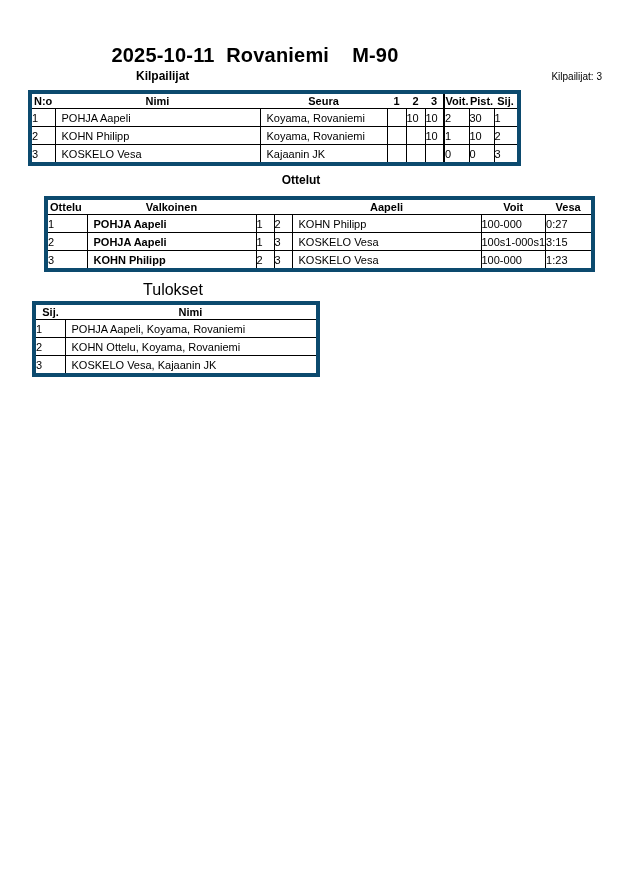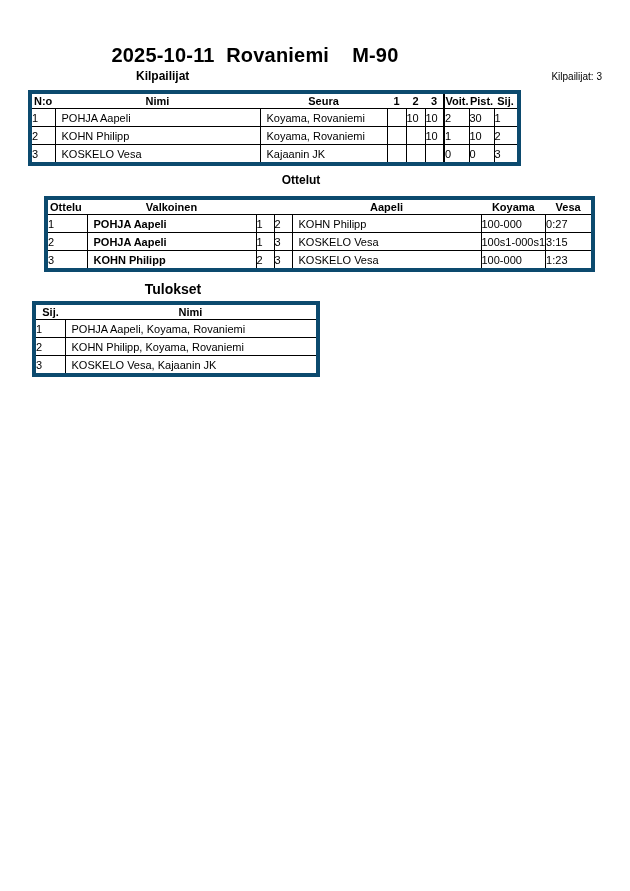--- a/index.html
+++ b/index.html
@@ -31,21 +31,21 @@
     font-size:10px;
   }
   #ottelut-title {
     top:173px; left:201px; width:200px;
     text-align:center;
     font-size:12px; font-weight:bold;
   }
   #tulokset-title {
     top:281px; left:73px; width:200px;
     text-align:center;
-    font-size:14px; font-weight:bold;
+    font-size:16px; font-weight:normal;
   }
 
   table {
     border-collapse:collapse;
     table-layout:fixed;
     border:4px solid #0c4a6e;
     background:#fff;
   }
   td, th {
     border:1px solid #000;
@@ -154,21 +154,21 @@
       <col style="width:62px">
     <col style="width:47px">
   </colgroup>
   <thead>
     <tr>
       <th class="hl">Ottelu</th>
       <th class="c">Valkoinen</th>
       <th class="c"></th>
       <th class="c"></th>
       <th class="c">Aapeli</th>
-      <th class="c">Koyama</th>
+      <th class="c">Voit</th>
       <th class="c">Vesa</th>
     </tr>
   </thead>
   <tbody>
     <tr>
       <td class="c">1</td>
       <td class="l b">POHJA Aapeli</td>
       <td class="c">1</td>
       <td class="c">2</td>
       <td class="l">KOHN Philipp</td>
@@ -209,20 +209,20 @@
       <th class="c">Nimi</th>
     </tr>
   </thead>
   <tbody>
     <tr>
       <td class="c">1</td>
       <td class="l">POHJA Aapeli, Koyama, Rovaniemi</td>
     </tr>
     <tr>
       <td class="c">2</td>
-      <td class="l">KOHN Philipp, Koyama, Rovaniemi</td>
+      <td class="l">KOHN Ottelu, Koyama, Rovaniemi</td>
     </tr>
     <tr>
       <td class="c">3</td>
       <td class="l">KOSKELO Vesa, Kajaanin JK</td>
     </tr>
   </tbody>
 </table>
 
 </body></html>

